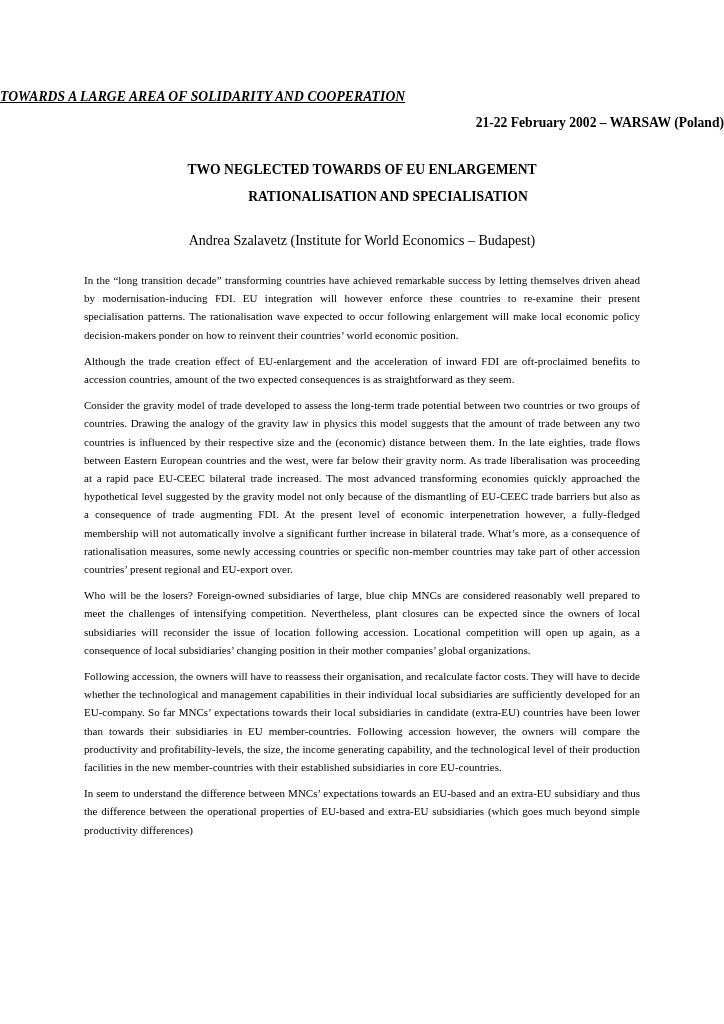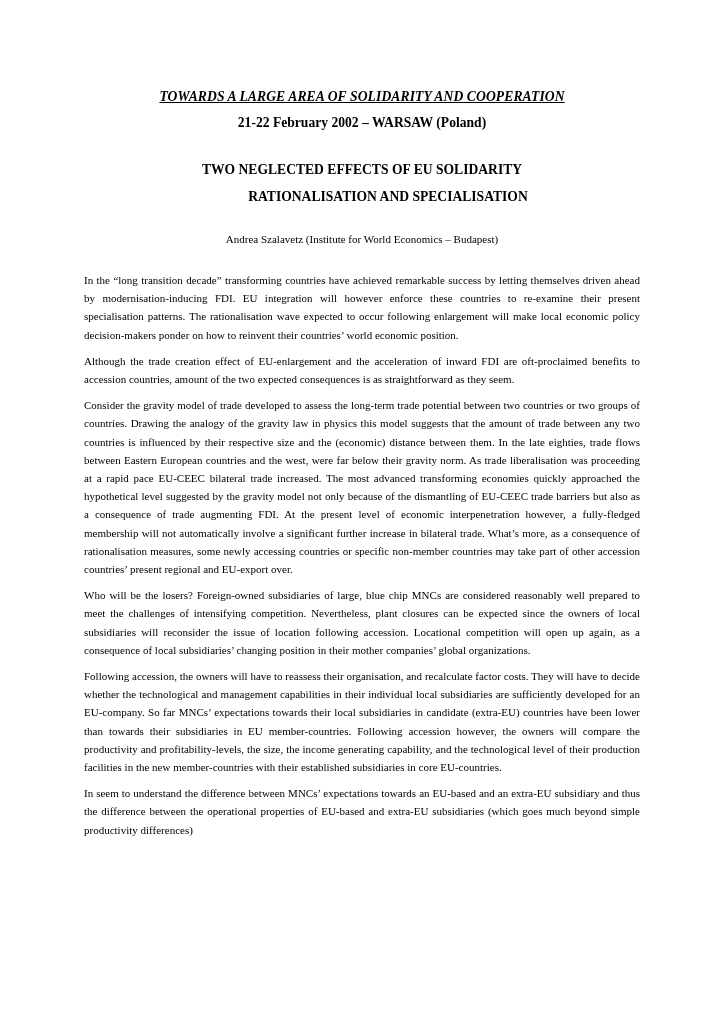--- a/index.html
+++ b/index.html
@@ -4,50 +4,50 @@
 <style>
   html, body { margin: 0; padding: 0; background: #ffffff; }
   body { width: 724px; height: 1024px; overflow: hidden; position: relative; }
   .page {
     position: absolute; left: 0; top: 0; width: 724px; height: 1024px;
     background: #ffffff; color: #000000;
     font-family: "Liberation Serif", "DejaVu Serif", serif;
   }
   .conf-title {
     position: absolute; left: 0; width: 724px; top: 89px;
-    text-align: center; font-size: 13.6px; font-weight: bold; font-style: italic;
+    text-align: left; font-size: 13.6px; font-weight: bold; font-style: italic;
     text-decoration: underline; letter-spacing: 0.1px;
   }
   .conf-date {
     position: absolute; left: 0; width: 724px; top: 115px;
-    text-align: center; font-size: 13.6px; font-weight: bold;
+    text-align: right; font-size: 13.6px; font-weight: bold;
   }
   .paper-title {
     position: absolute; left: 0; width: 724px;
     text-align: center; font-size: 13.6px; font-weight: bold;
   }
   .t1 { top: 162px; }
   .t2 { top: 189px; padding-left: 26px; }
   .author {
     position: absolute; left: 0; width: 724px; top: 233px;
-    text-align: center; font-size: 11px;
+    text-align: center; font-size: 14px;
   }
   .body {
     position: absolute; left: 84px; width: 556px; top: 271px;
     font-size: 11px; line-height: 18.2px; text-align: justify;
   }
   .body p { margin: 0 0 8px 0; }
 </style>
 </head>
 <body>
 
 <div class="page">
   <div class="conf-title">TOWARDS A LARGE AREA OF SOLIDARITY AND COOPERATION</div>
   <div class="conf-date">21-22 February 2002 – WARSAW (Poland)</div>
-  <div class="paper-title t1">TWO NEGLECTED EFFECTS OF EU SOLIDARITY</div>
+  <div class="paper-title t1">TWO NEGLECTED TOWARDS OF EU ENLARGEMENT</div>
   <div class="paper-title t2">RATIONALISATION AND SPECIALISATION</div>
   <div class="author">Andrea Szalavetz (Institute for World Economics – Budapest)</div>
 
   <div class="body">
     <p>In the “long transition decade” transforming countries have achieved remarkable success by letting themselves driven ahead by modernisation-inducing FDI. EU integration will however enforce these countries to re-examine their present specialisation patterns. The rationalisation wave expected to occur following enlargement will make local economic policy decision-makers ponder on how to reinvent their countries’ world economic position.</p>
     <p>Although the trade creation effect of EU-enlargement and the acceleration of inward FDI are oft-proclaimed benefits to accession countries, amount of the two expected consequences is as straightforward as they seem.</p>
     <p>Consider the gravity model of trade developed to assess the long-term trade potential between two countries or two groups of countries. Drawing the analogy of the gravity law in physics this model suggests that the amount of trade between any two countries is influenced by their respective size and the (economic) distance between them. In the late eighties, trade flows between Eastern European countries and the west, were far below their gravity norm. As trade liberalisation was proceeding at a rapid pace EU-CEEC bilateral trade increased. The most advanced transforming economies quickly approached the hypothetical level suggested by the gravity model not only because of the dismantling of EU-CEEC trade barriers but also as a consequence of trade augmenting FDI. At the present level of economic interpenetration however, a fully-fledged membership will not automatically involve a significant further increase in bilateral trade. What’s more, as a consequence of rationalisation measures, some newly accessing countries or specific non-member countries may take part of other accession countries’ present regional and EU-export over.</p>
     <p>Who will be the losers? Foreign-owned subsidiaries of large, blue chip MNCs are considered reasonably well prepared to meet the challenges of intensifying competition. Nevertheless, plant closures can be expected since the owners of local subsidiaries will reconsider the issue of location following accession. Locational competition will open up again, as a consequence of local subsidiaries’ changing position in their mother companies’ global organizations.</p>
     <p>Following accession, the owners will have to reassess their organisation, and recalculate factor costs. They will have to decide whether the technological and management capabilities in their individual local subsidiaries are sufficiently developed for an EU-company. So far MNCs’ expectations towards their local subsidiaries in candidate (extra-EU) countries have been lower than towards their subsidiaries in EU member-countries. Following accession however, the owners will compare the productivity and profitability-levels, the size, the income generating capability, and the technological level of their production facilities in the new member-countries with their established subsidiaries in core EU-countries.</p>
     <p>In seem to understand the difference between MNCs’ expectations towards an EU-based and an extra-EU subsidiary and thus the difference between the operational properties of EU-based and extra-EU subsidiaries (which goes much beyond simple productivity differences)</p>

